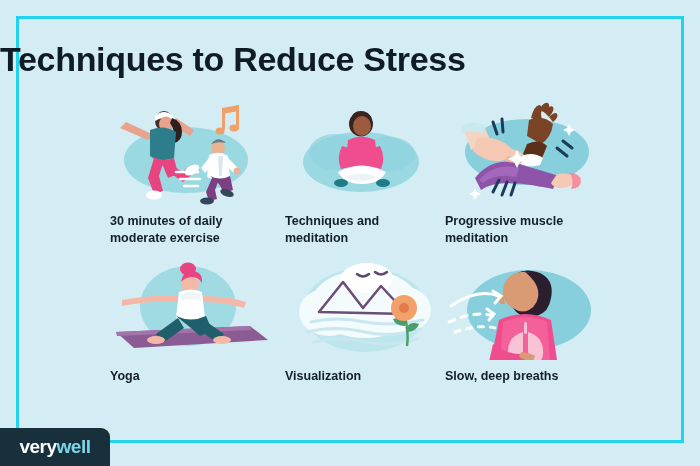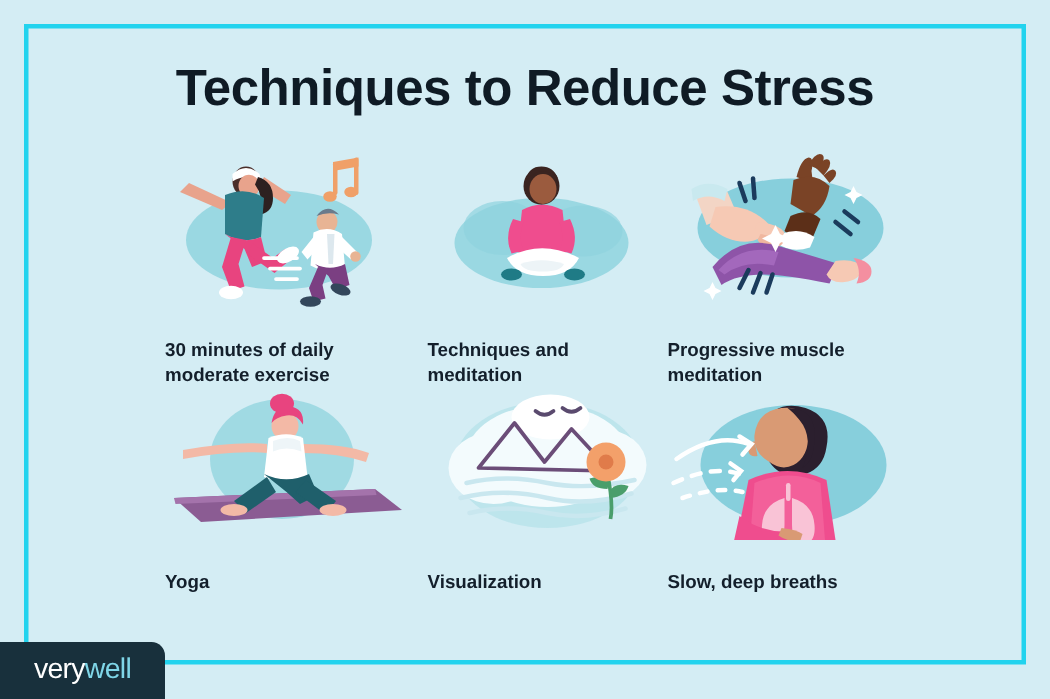--- a/index.html
+++ b/index.html
@@ -17,54 +17,53 @@
   
   .frame{
     position:absolute;left:16px;top:16px;
     width:668px;height:427px;
     border:3px solid #22d3ee;
     box-sizing:border-box;
     pointer-events:none;
   }
   .title{
     position:absolute;left:0;top:40px;width:700px;
-    text-align:center;
     font-size:34px;font-weight:bold;
     color:#0f1b25;
     letter-spacing:-0.3px;
   }
   .grid{
     position:absolute;left:0;top:100px;width:700px;
   }
   .row{position:relative;height:160px;}
   .cell{position:absolute;width:180px;}
   .col0{left:110px;}
   .col1{left:285px;}
   .col2{left:445px;}
   .art{
     position:relative;width:165px;height:105px;
   }
   .label{
-    margin-top:20px;
+    margin-top:8px;
     font-size:12.5px;font-weight:bold;line-height:1.35;
     color:#131f2b;
     width:150px;
   }
   .r2 .art{height:100px;}
   .r2 .label{}
   
   .logo{
     position:absolute;left:0;bottom:0;
     width:110px;height:38px;
     background:#18303c;
     border-top-right-radius:9px;
     border-bottom-right-radius:0;
     display:flex;align-items:center;justify-content:center;
   }
-  .logo-text{font-size:19px;font-weight:normal;letter-spacing:-0.5px;}
+  .logo-text{font-size:19px;font-weight:bold;letter-spacing:-0.5px;}
   .logo-very{color:#ffffff;}
   .logo-well{color:#7fd6e8;}
   svg{display:block;}
 </style>
 </head>
 <body>
 
 <div id="infographic">
 
   <div class="frame"></div>

